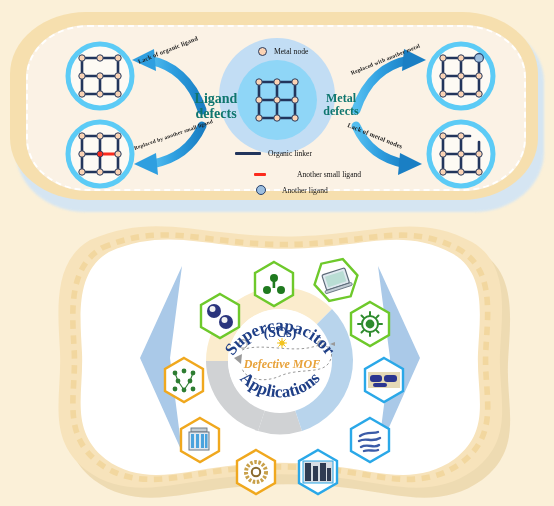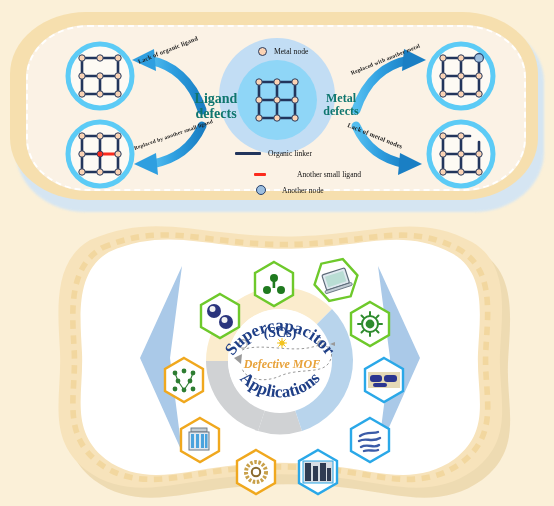--- a/index.html
+++ b/index.html
@@ -271,21 +271,21 @@
     <div class="legend-row" style="left:229px;top:141px;">
       <span class="sw-linker"></span>
       <span class="lbl">Organic linker</span>
     </div>
     <div class="legend-row" style="left:248px;top:162px;">
       <span class="sw-small-lig"></span>
       <span class="lbl" style="margin-left:24px;">Another small ligand</span>
     </div>
     <div class="legend-row" style="left:250px;top:177px;">
       <span class="sw-other-metal"></span>
-      <span class="lbl" style="margin-left:9px;">Another node</span>
+      <span class="lbl" style="margin-left:9px;">Another ligand</span>
     </div>
   </div>
 
   <div id="bottom-panel">
     <svg class="abs" style="left:0;top:0;" width="500" height="276" viewBox="0 0 500 276">
       <defs>
         <path id="wavyFrame" d="M60,18
              C 110,-4 150,6 190,10
              C 240,16 270,16 320,10
              C 360,6 398,-4 442,20

